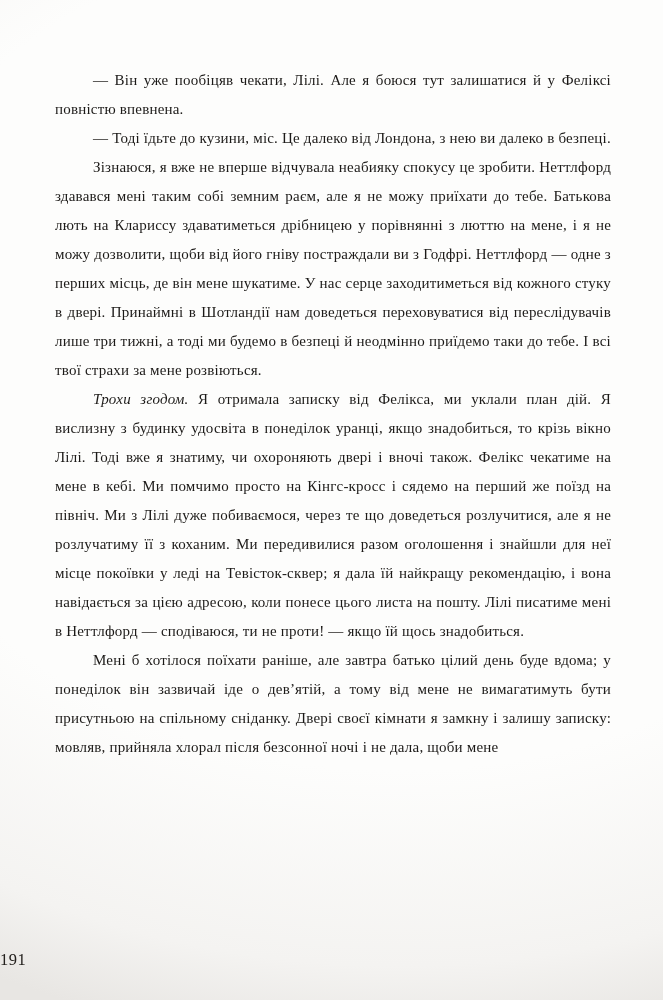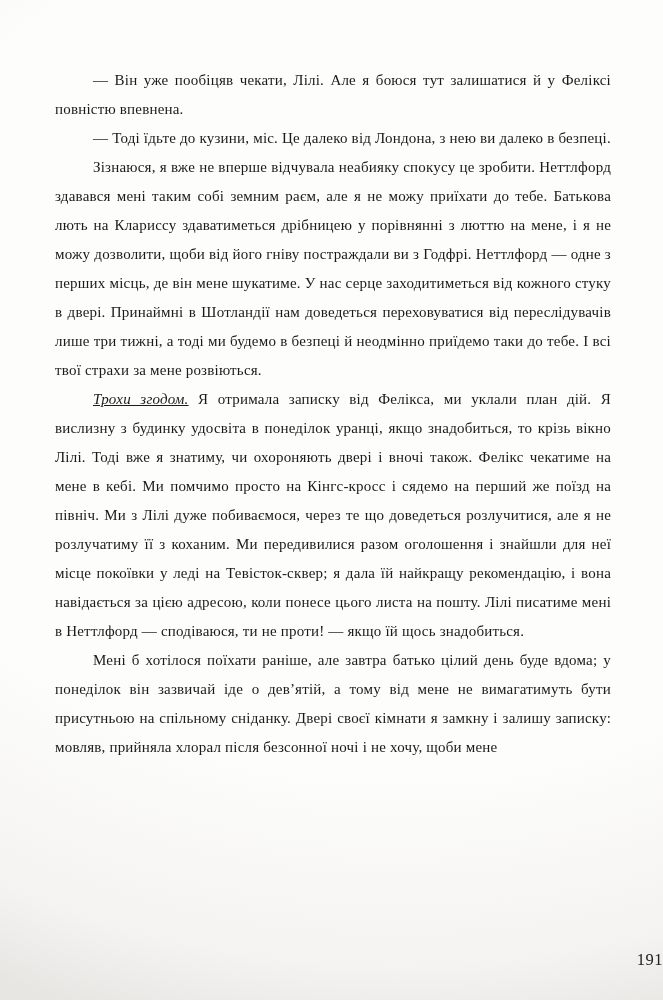--- a/index.html
+++ b/index.html
@@ -32,41 +32,40 @@
       letter-spacing: 0.2px;
     }
     .text-block p {
       margin: 0;
       text-indent: 38px;
       hyphens: auto;
       -webkit-hyphens: auto;
     }
     .lead-italic {
       font-style: italic;
-      text-decoration: underline;
     }
     .page-number {
       position: absolute;
       left: 0;
       right: 0;
       bottom: 30px;
-      text-align: right;
+      text-align: left;
       font-size: 16.5px;
       color: #23201d;
       letter-spacing: 0.5px;
     }
   </style>
 </head>
 <body>
 
 <div class="book-page">
   <div class="text-block">
     <p>— Він уже пообіцяв чекати, Лілі. Але я боюся тут залишатися й у Феліксі повністю впевнена.</p>
     <p>— Тоді їдьте до кузини, міс. Це далеко від Лондона, з нею ви далеко в безпеці.</p>
     <p>Зізнаюся, я вже не вперше відчувала неабияку спокусу це зробити. Неттлфорд здавався мені таким собі земним раєм, але я не можу приїхати до тебе. Батькова лють на Клариссу здаватиметься дрібницею у порівнянні з люттю на мене, і я не можу дозволити, щоби від його гніву постраждали ви з Годфрі. Неттлфорд — одне з перших місць, де він мене шукатиме. У нас серце заходитиметься від кожного стуку в двері. Принаймні в Шотландії нам доведеться переховуватися від переслідувачів лише три тижні, а тоді ми будемо в безпеці й неодмінно приїдемо таки до тебе. І всі твої страхи за мене розвіються.</p>
     <p>
       <span class="lead-italic">Трохи згодом.</span><span> Я отримала записку від Фелікса, ми уклали план дій. Я вислизну з будинку удосвіта в понеділок уранці, якщо знадобиться, то крізь вікно Лілі. Тоді вже я знатиму, чи охороняють двері і вночі також. Фелікс чекатиме на мене в кебі. Ми помчимо просто на Кінгс-кросс і сядемо на перший же поїзд на північ. Ми з Лілі дуже побиваємося, через те що доведеться розлучитися, але я не розлучатиму її з коханим. Ми передивилися разом оголошення і знайшли для неї місце покоївки у леді на Тевісток-сквер; я дала їй найкращу рекомендацію, і вона навідається за цією адресою, коли понесе цього листа на пошту. Лілі писатиме мені в Неттлфорд — сподіваюся, ти не проти! — якщо їй щось знадобиться.</span>
     </p>
-    <p>Мені б хотілося поїхати раніше, але завтра батько цілий день буде вдома; у понеділок він зазвичай іде о дев’ятій, а тому від мене не вимагатимуть бути присутньою на спільному сніданку. Двері своєї кімнати я замкну і залишу записку: мовляв, прийняла хлорал після безсонної ночі і не хочу, щоби мене</p>
+    <p>Мені б хотілося поїхати раніше, але завтра батько цілий день буде вдома; у понеділок він зазвичай іде о дев’ятій, а тому від мене не вимагатимуть бути присутньою на спільному сніданку. Двері своєї кімнати я замкну і залишу записку: мовляв, прийняла хлорал після безсонної ночі і не дала, щоби мене</p>
   </div>
 
   <div class="page-number">191</div>
 </div>
 
 </body></html>

